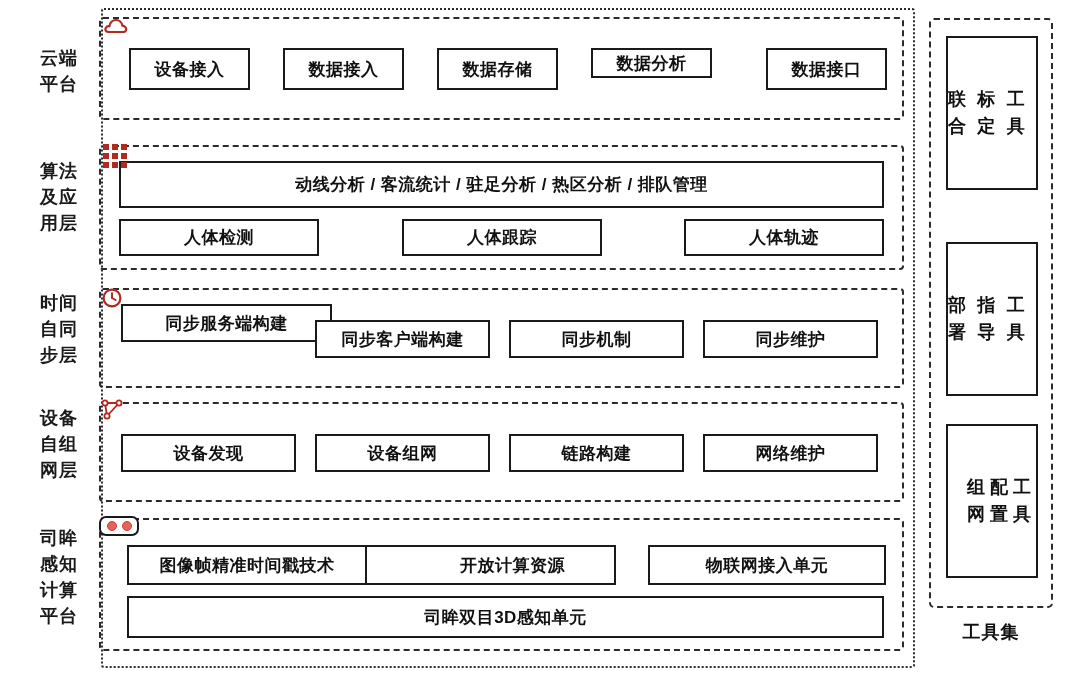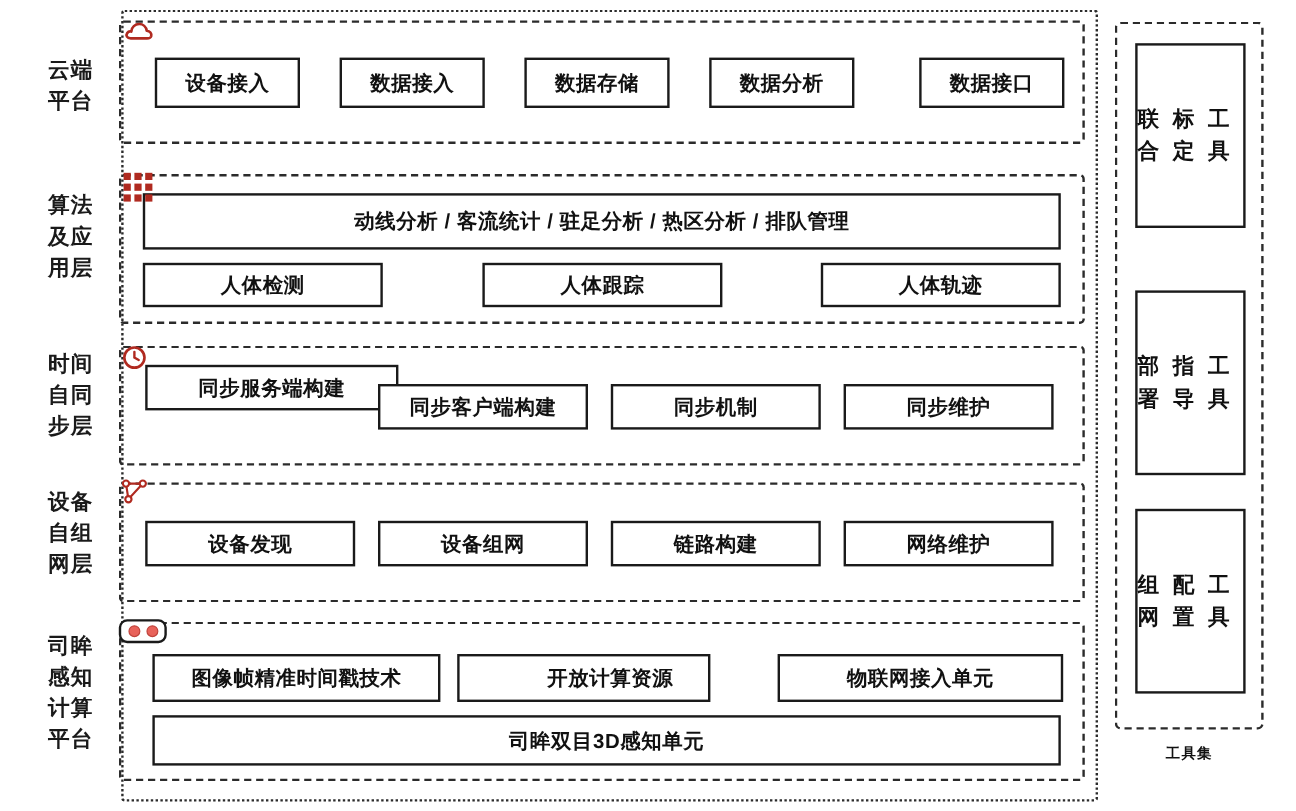--- a/index.html
+++ b/index.html
@@ -131,21 +131,21 @@
     color: #111111;
     line-height: 1.5;
     letter-spacing: 1px;
   }
   .tool-box span { display: block; }
   .toolset-caption {
     position: absolute;
     left: 929px; top: 620px;
     width: 124px;
     text-align: center;
-    font-size: 12px;
+    font-size: 18px;
     font-weight: 700;
     color: #111111;
     letter-spacing: 1px;
   }
 </style>
 </head>
 <body>
 
 <div id="root">
 
@@ -178,21 +178,21 @@
     <span>计算</span>
     <span>平台</span>
   </div>
 
   <div class="stack-outer"></div>
 
   <div class="layer-row" style="top:17px; height:103px;">
     <div class="box" style="left:28px;  top:29px; width:121px; height:42px;">设备接入</div>
     <div class="box" style="left:182px; top:29px; width:121px; height:42px;">数据接入</div>
     <div class="box" style="left:336px; top:29px; width:121px; height:42px;">数据存储</div>
-    <div class="box" style="left:490px; top:29px; width:121px; height:42px;">数据分析</div>
+    <div class="box" style="left:490px; top:29px; width:121px; height:30px;">数据分析</div>
     <div class="box" style="left:644px; top:29px; width:121px; height:42px;margin-left:21px;">数据接口</div>
   </div>
   <div class="layer-icon ic-cloud" style="left:104px; top:17px;">
     <svg width="24" height="17" viewBox="0 0 24 17">
       <path d="M5,15 C1.8,15 0.6,12.6 2,10.6 C2.9,9.3 4.5,9 5.4,9.3 C5.6,5.6 8.6,3 12,3 C15.2,3 17.8,5.3 18.3,8.6 C21,8.9 22.6,10.8 22,13.2 C21.5,15 19.8,15 18.5,15 Z" fill="none" stroke="#b02a20" stroke-width="2.2" stroke-linejoin="round"></path>
     </svg>
   </div>
 
   <div class="layer-row" style="top:145px; height:125px;">
     <div class="box wide" style="left:18px; top:14px; width:765px; height:47px;">动线分析 / 客流统计 / 驻足分析 / 热区分析 / 排队管理</div>
@@ -235,41 +235,41 @@
     <svg width="24" height="22" viewBox="0 0 24 22">
       <path d="M4,4 L18,4 L6,17 Z" fill="none" stroke="#b02a20" stroke-width="1.8"></path>
       <circle cx="4" cy="4" r="2.6" fill="#ffffff" stroke="#b02a20" stroke-width="1.8"></circle>
       <circle cx="18" cy="4" r="2.6" fill="#ffffff" stroke="#b02a20" stroke-width="1.8"></circle>
       <circle cx="6" cy="17" r="2.6" fill="#ffffff" stroke="#b02a20" stroke-width="1.8"></circle>
     </svg>
   </div>
 
   <div class="layer-row" style="top:518px; height:133px;">
     <div class="box" style="left:26px;  top:25px; width:240px; height:40px;">图像帧精准时间戳技术</div>
-    <div class="box" style="left:280px; top:25px; width:211px; height:40px;padding-left:44px;">开放计算资源</div>
+    <div class="box" style="left:264px; top:25px; width:251px; height:40px;padding-left:44px;">开放计算资源</div>
     <div class="box" style="left:547px; top:25px; width:238px; height:40px;">物联网接入单元</div>
     <div class="box wide" style="left:26px; top:76px; width:757px; height:42px;">司眸双目3D感知单元</div>
   </div>
   <div class="layer-icon ic-eyes" style="left:99px; top:516px;">
     <i></i>
       <i></i>
   </div>
 
   <div class="toolset-panel">
     <div class="tool-box" style="top:16px; height:154px;">
       <span>联合</span>
       <span>标定</span>
       <span>工具</span>
     </div>
     <div class="tool-box" style="top:222px; height:154px;">
       <span>部署</span>
       <span>指导</span>
       <span>工具</span>
     </div>
-    <div class="tool-box" style="top:404px; height:154px;">
+    <div class="tool-box" style="top:404px; height:154px;padding-left:19px;">
       <span>组网</span>
       <span>配置</span>
       <span>工具</span>
     </div>
   </div>
   <div class="toolset-caption">工具集</div>
 
 </div>
 
 </body></html>

